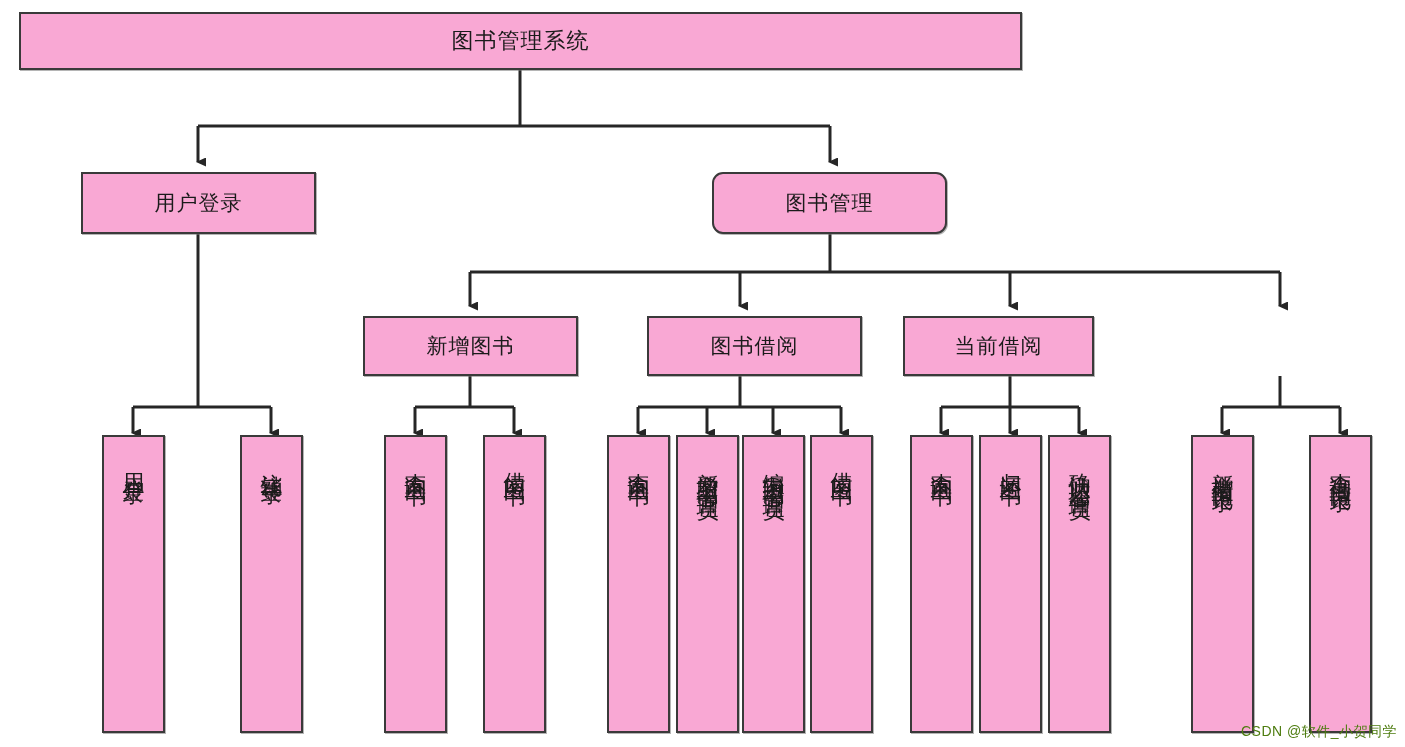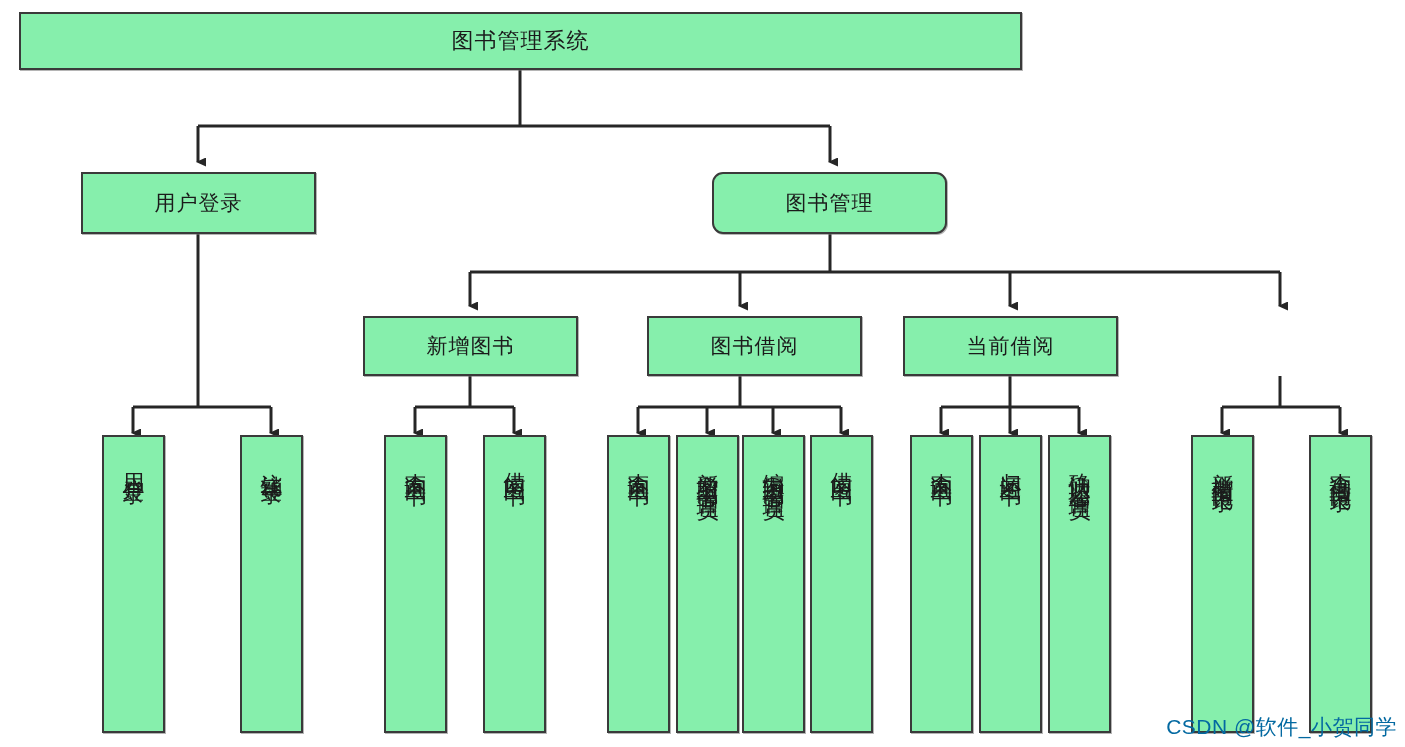--- a/index.html
+++ b/index.html
@@ -14,21 +14,21 @@
     width:1405px;height:747px;
   }
   svg#connectors{
     position:absolute;left:0;top:0;
     width:1405px;height:747px;
     pointer-events:none;
   }
   .node{
     position:absolute;
     box-sizing:border-box;
-    background:#86efac;
+    background:#f9a8d4;
     border:2px solid #3a3a3a;
     box-shadow:1px 1px 0 rgba(120,120,120,0.55);
     display:flex;
     align-items:center;
     justify-content:center;
     color:#1b1b1b;
   }
   .node .label{
     display:block;
     text-align:center;
@@ -52,22 +52,22 @@
     text-orientation:upright;
     font-size:22px;
     letter-spacing:4px;
     line-height:1;
     white-space:normal;
   }
   .watermark{
     position:absolute;
     right:8px;
     bottom:6px;
-    font-size:21px;
-    color:#0369a1;
+    font-size:14px;
+    color:#4d7c0f;
     letter-spacing:0.5px;
     user-select:none;
     white-space:nowrap;
   }
 </style>
 </head>
 <body>
 
 <div id="diagram">
 
@@ -131,21 +131,21 @@
   <div class="node horiz" style="left:712px;top:172px;width:235px;height:62px;border-radius:11px;">
     <span class="label">图书管理</span>
   </div>
 
   <div class="node horiz" style="left:363px;top:316px;width:215px;height:60px;">
     <span class="label">新增图书</span>
   </div>
   <div class="node horiz" style="left:647px;top:316px;width:215px;height:60px;">
     <span class="label">图书借阅</span>
   </div>
-  <div class="node horiz" style="left:903px;top:316px;width:215px;height:60px;">
+  <div class="node horiz" style="left:903px;top:316px;width:191px;height:60px;">
     <span class="label">当前借阅</span>
   </div>
 
   <div class="node vert" style="left:102px;top:435px;width:63px;height:298px;">
     <span class="label">用户登录</span>
   </div>
   <div class="node vert" style="left:240px;top:435px;width:63px;height:298px;">
     <span class="label">注销登录</span>
   </div>
 

